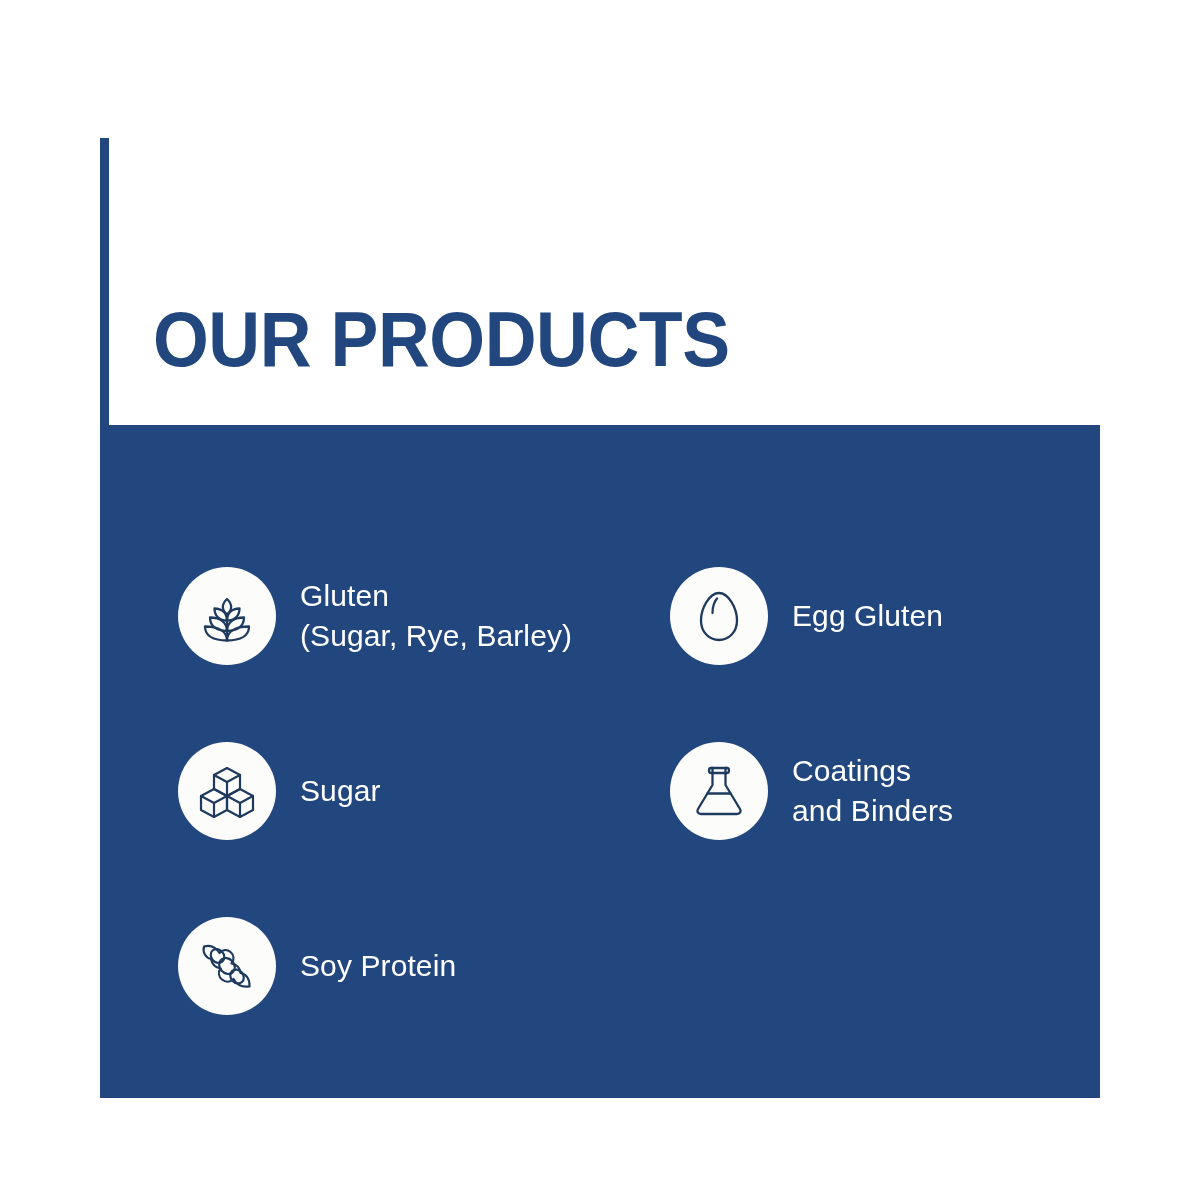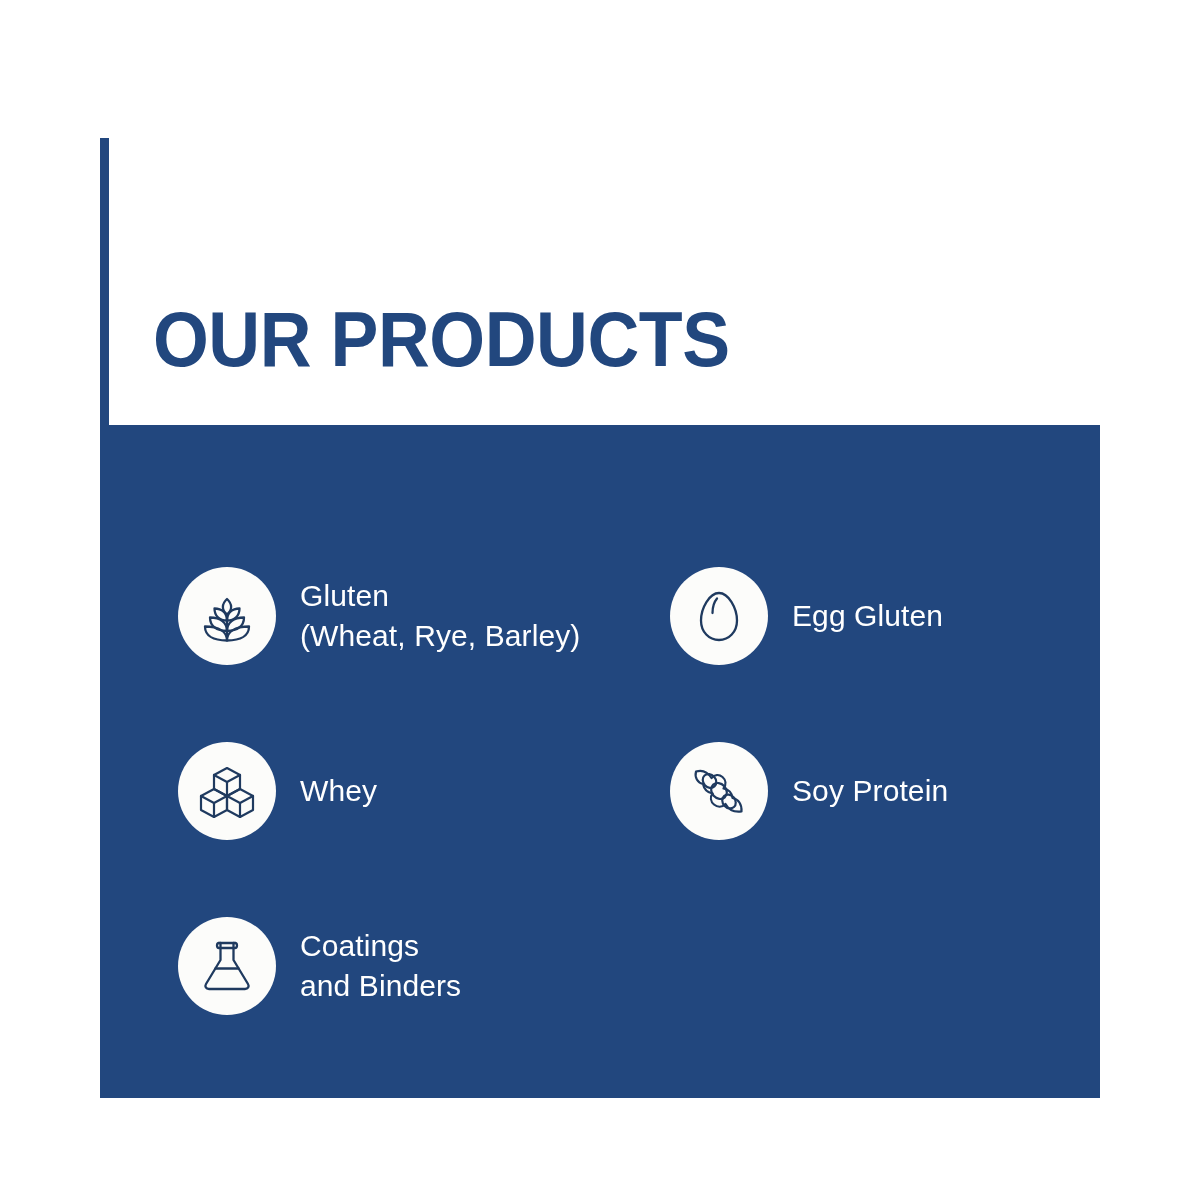--- a/index.html
+++ b/index.html
@@ -110,21 +110,21 @@
           <path d="M31 29.5 L31 53.5"></path>
           <path d="M18.5 23.5 C18.5 31 23.5 35.5 31 35.5 C31 28 26 23.5 18.5 23.5 Z"></path>
           <path d="M43.5 23.5 C43.5 31 38.5 35.5 31 35.5 C31 28 36 23.5 43.5 23.5 Z"></path>
           <path d="M14 32.5 C14 41 20.5 46 31 46 C31 37.5 24.5 32.5 14 32.5 Z"></path>
           <path d="M48 32.5 C48 41 41.5 46 31 46 C31 37.5 37.5 32.5 48 32.5 Z"></path>
           <path d="M9 41.5 C9 50.5 17 55.5 31 55.5 C31 46.5 23 41.5 9 41.5 Z"></path>
           <path d="M53 41.5 C53 50.5 45 55.5 31 55.5 C31 46.5 39 41.5 53 41.5 Z"></path>
         </svg>
       </div>
       <div class="item-label">Gluten
-(Wheat, Rye, Barley)</div>
+(Sugar, Rye, Barley)</div>
     </div>
 
     <div class="item">
       <div class="icon-circle">
         <svg width="62" height="62" viewBox="0 0 62 62" fill="none" stroke="#1F3A5F" stroke-width="2.3" stroke-linecap="round" stroke-linejoin="round">
           <path d="M31 8 C21.5 8 13 23 13 35.5 C13 47 21 55 31 55 C41 55 49 47 49 35.5 C49 23 40.5 8 31 8 Z"></path>
           <path d="M24.5 28 C24.5 21.5 26.5 16.5 29 13.5"></path>
         </svg>
       </div>
       <div class="item-label">Egg Gluten</div>
@@ -141,42 +141,42 @@
 
           <path d="M18 29 L31 36 L31 50 L18 57 L5 50 L5 36 Z"></path>
           <path d="M5 36 L18 43 L31 36"></path>
           <path d="M18 43 L18 57"></path>
 
           <path d="M44 29 L57 36 L57 50 L44 57 L31 50 L31 36 Z"></path>
           <path d="M31 36 L44 43 L57 36"></path>
           <path d="M44 43 L44 57"></path>
         </svg>
       </div>
-      <div class="item-label">Whey</div>
-    </div>
-
-    <div class="item">
-      <div class="icon-circle">
-        <svg width="64" height="64" viewBox="0 0 64 64" fill="none" stroke="#1F3A5F" stroke-width="2.2" stroke-linecap="round" stroke-linejoin="round">
-          <path d="M9 12.5 C15.5 10.5 21 13.5 24.5 19 C27.5 15.5 32 15 35.5 18 C39 21 39.5 25.5 36.5 29.5 C41.5 30.5 45 34 45.5 39 C51.5 40 55 45.5 54.5 52.5 C47 53.5 41.5 50.5 38.5 45 C35 48.5 30.5 48.5 27 45.5 C23.5 42.5 23 38 25.5 34.5 C20.5 33.5 17 30 16 25 C10.5 23.5 7.5 18.5 9 12.5 Z"></path>
-          <ellipse cx="22.5" cy="22" rx="6.2" ry="7.4" transform="rotate(-42 22.5 22)"></ellipse>
-          <ellipse cx="32" cy="32" rx="7.2" ry="8.6" transform="rotate(-42 32 32)"></ellipse>
-          <ellipse cx="42" cy="42.5" rx="6.2" ry="7.4" transform="rotate(-42 42 42.5)"></ellipse>
-        </svg>
-      </div>
-      <div class="item-label">Soy Protein</div>
+      <div class="item-label">Sugar</div>
     </div>
 
     <div class="item">
       <div class="icon-circle">
         <svg width="62" height="62" viewBox="0 0 62 62" fill="none" stroke="#1F3A5F" stroke-width="2.3" stroke-linecap="round" stroke-linejoin="round">
           <path d="M23 8 L39 8"></path>
           <path d="M24.5 8 L24.5 25 L10 49 C8.5 51.5 10 54 13 54 L49 54 C52 54 53.5 51.5 52 49 L37.5 25 L37.5 8"></path>
           <path d="M23 8 C21.5 8 21 9 21 10.5 C21 12 21.5 13 23 13 L39 13 C40.5 13 41 12 41 10.5 C41 9 40.5 8 39 8"></path>
           <path d="M19.5 33.5 L42.5 33.5"></path>
         </svg>
       </div>
       <div class="item-label">Coatings
 and Binders</div>
     </div>
 
+    <div class="item">
+      <div class="icon-circle">
+        <svg width="64" height="64" viewBox="0 0 64 64" fill="none" stroke="#1F3A5F" stroke-width="2.2" stroke-linecap="round" stroke-linejoin="round">
+          <path d="M9 12.5 C15.5 10.5 21 13.5 24.5 19 C27.5 15.5 32 15 35.5 18 C39 21 39.5 25.5 36.5 29.5 C41.5 30.5 45 34 45.5 39 C51.5 40 55 45.5 54.5 52.5 C47 53.5 41.5 50.5 38.5 45 C35 48.5 30.5 48.5 27 45.5 C23.5 42.5 23 38 25.5 34.5 C20.5 33.5 17 30 16 25 C10.5 23.5 7.5 18.5 9 12.5 Z"></path>
+          <ellipse cx="22.5" cy="22" rx="6.2" ry="7.4" transform="rotate(-42 22.5 22)"></ellipse>
+          <ellipse cx="32" cy="32" rx="7.2" ry="8.6" transform="rotate(-42 32 32)"></ellipse>
+          <ellipse cx="42" cy="42.5" rx="6.2" ry="7.4" transform="rotate(-42 42 42.5)"></ellipse>
+        </svg>
+      </div>
+      <div class="item-label">Soy Protein</div>
+    </div>
+
   </div>
 </div>
 
 </body></html>

